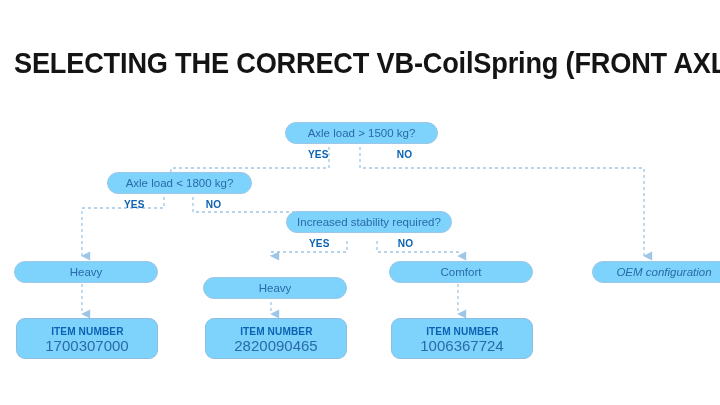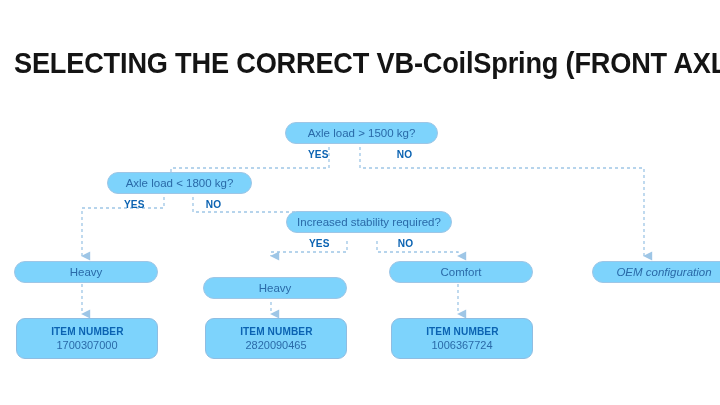--- a/index.html
+++ b/index.html
@@ -72,21 +72,21 @@
   }
   .item-title {
     font-weight: bold;
     font-size: 11px;
     line-height: 12px;
     letter-spacing: 0.1px;
     color: #0b63b2;
     transform: scaleX(0.92);
   }
   .item-value {
-    font-size: 11px;
+    font-size: 15px;
     line-height: 13px;
     color: #2a6aa8;
   }
 
   
   .branch-label {
     position: absolute;
     font-family: "Liberation Sans", sans-serif;
     font-weight: bold;
     font-size: 11px;

